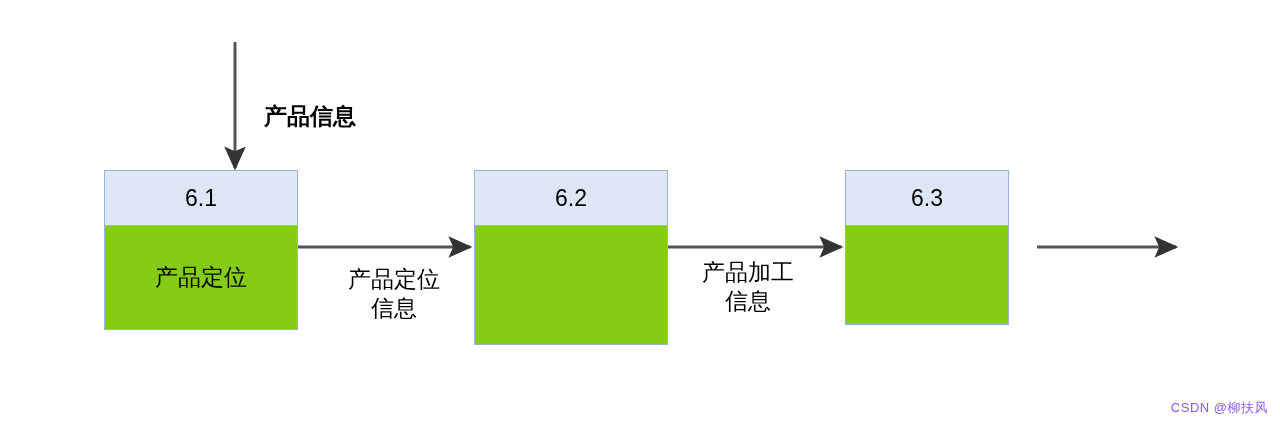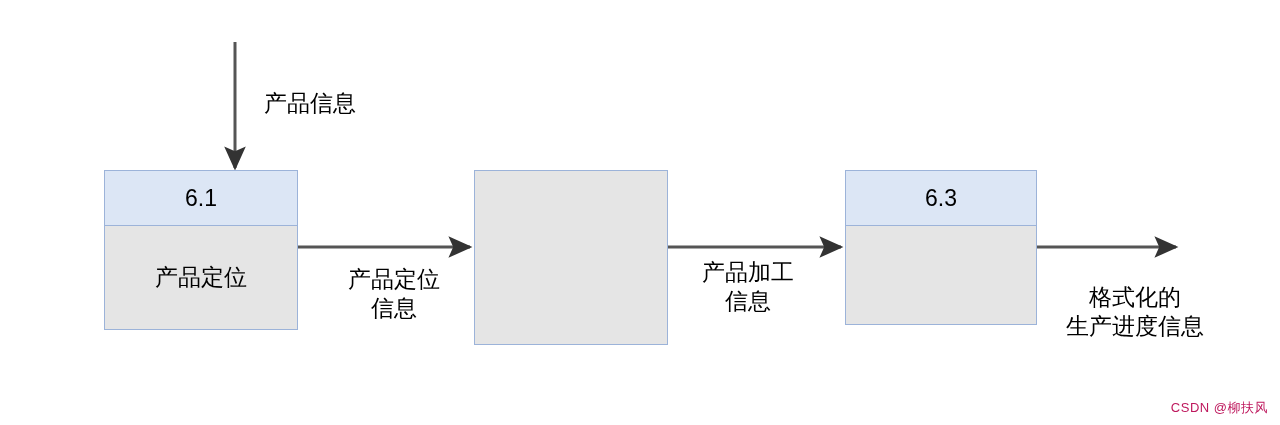--- a/index.html
+++ b/index.html
@@ -17,21 +17,21 @@
     width: 1280px;
     height: 425px;
     background: #ffffff;
     overflow: hidden;
   }
   
   .proc-box {
     position: absolute;
     box-sizing: border-box;
     border: 1.5px solid #9cb3d9;
-    background: #e5e5e5;
+    background: #84cc16;
     display: flex;
     flex-direction: column;
   }
   .proc-head {
     box-sizing: border-box;
     background: #dce6f5;
     border-bottom: 1.5px solid #9cb3d9;
     display: flex;
     align-items: center;
     justify-content: center;
@@ -69,21 +69,21 @@
     color: #000000;
     text-align: center;
     white-space: pre-line;
   }
   
   #watermark {
     position: absolute;
     right: 12px;
     bottom: 8px;
     font-size: 13px;
-    color: #be185d;
+    color: #8b5cf6;
     letter-spacing: 0.5px;
     white-space: nowrap;
   }
 </style>
 </head>
 <body>
 
 <div id="canvas">
 
   <svg id="arrows" viewBox="0 0 1280 425" width="1280" height="425" xmlns="http://www.w3.org/2000/svg">
@@ -101,32 +101,31 @@
 
     <line x1="1037" y1="247" x2="1176" y2="247" stroke="#555555" stroke-width="3" marker-end="url(#arrowhead)"></line>
   </svg>
 
   <div class="proc-box" style="left:104px; top:170px; width:194px; height:160px;">
     <div class="proc-head" style="height:55px;">6.1</div>
     <div class="proc-body">产品定位</div>
   </div>
 
   <div class="proc-box" style="left:474px; top:170px; width:194px; height:175px;">
+    <div class="proc-head" style="height:55px;">6.2</div>
   </div>
 
-  <div class="proc-box" style="left:845px; top:170px; width:192px; height:155px;">
+  <div class="proc-box" style="left:845px; top:170px; width:164px; height:155px;">
     <div class="proc-head" style="height:55px;">6.3</div>
   </div>
 
-  <div class="flow-label" style="left:264px; top:89px;">产品信息</div>
+  <div class="flow-label" style="left:264px; top:102px;font-weight:bold;">产品信息</div>
 
   <div class="flow-label" style="left:334px; top:265px; width:120px;">产品定位
 信息</div>
 
   <div class="flow-label" style="left:688px; top:258px; width:120px;">产品加工
 信息</div>
 
-  <div class="flow-label" style="left:1040px; top:283px; width:190px;">格式化的
-生产进度信息</div>
 
   <div id="watermark">CSDN @柳扶风</div>
 
 </div>
 
 </body></html>

